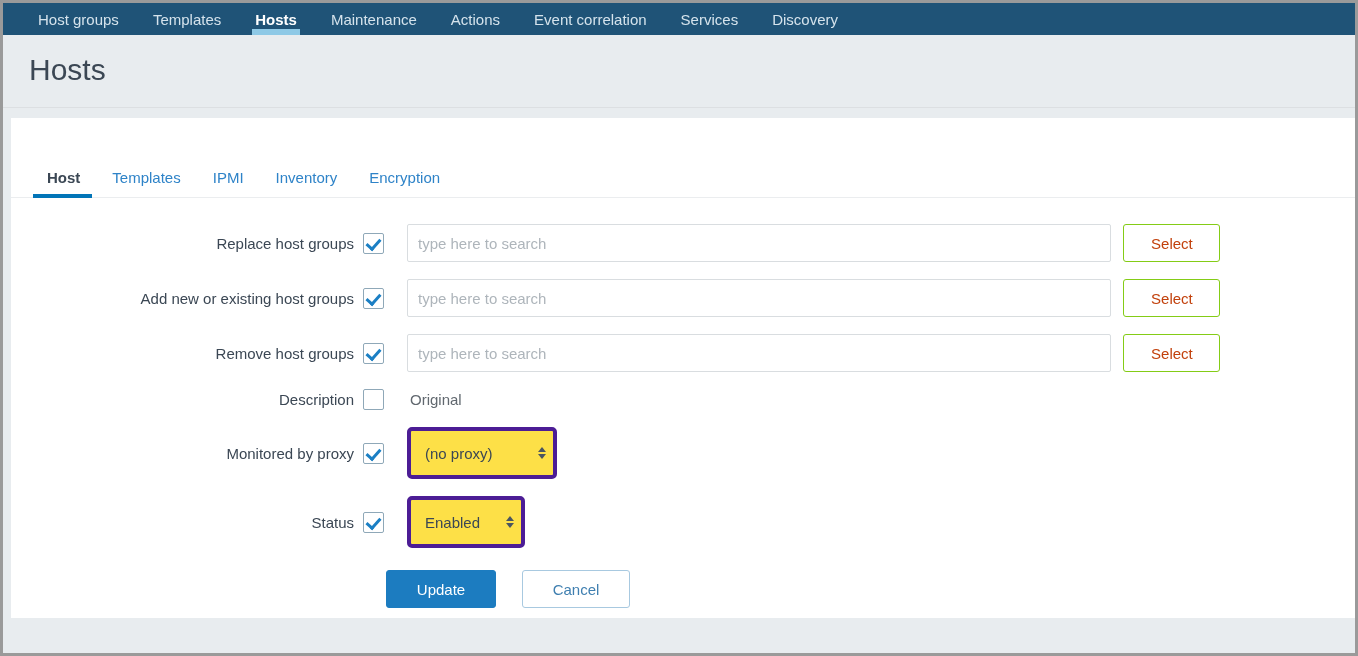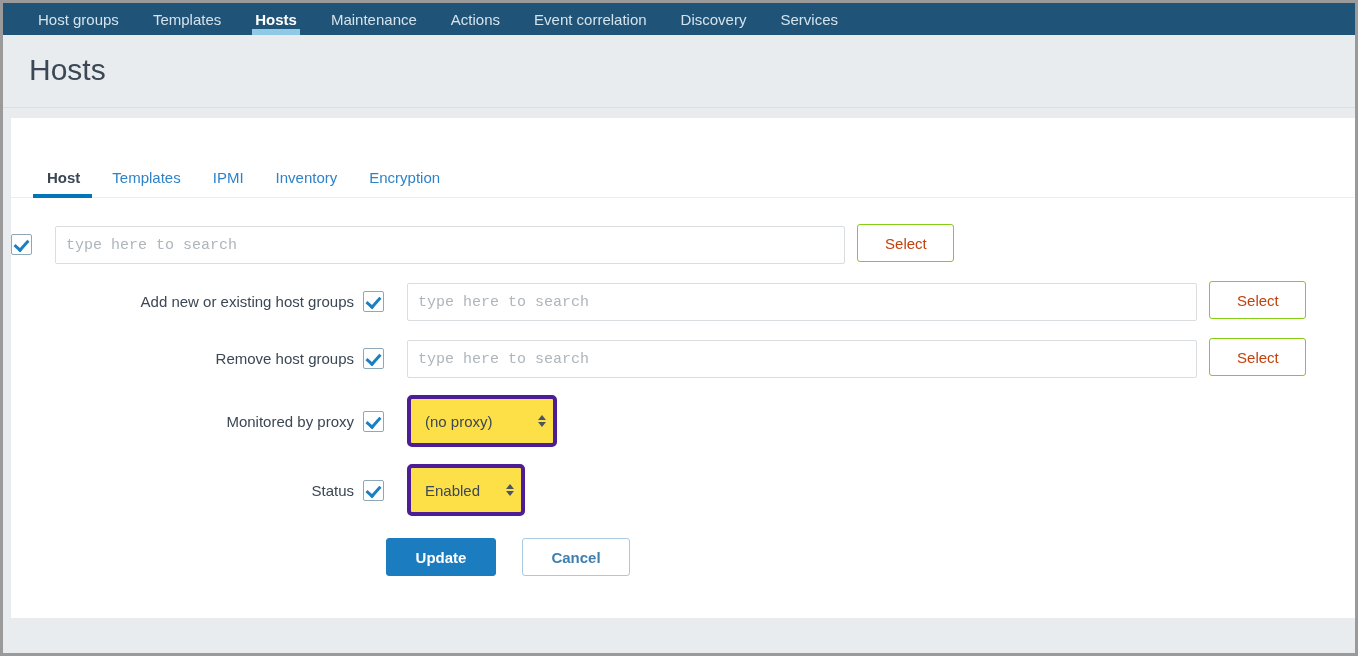--- a/index.html
+++ b/index.html
@@ -156,27 +156,27 @@
     border-width: 0 3px 3px 0;
     transform: rotate(42deg);
   }
 
   
   .field {
     margin-left: 23px;
     flex: 0 0 auto;
   }
   .text-input {
-    width: 790px;
+    width: 704px;
     height: 38px;
     border: 1px solid #d9dde0;
     border-radius: 2px;
     background: #ffffff;
     box-sizing: border-box;
-    font-family: Liberation Mono, monospace;
+    font-family: Liberation Sans, sans-serif;
     font-size: 15px;
     color: #3b4754;
     padding: 0 10px;
     outline: none;
   }
   .text-input::placeholder { color: #aeb5bb; }
 
   .select-btn {
     margin-left: 8px;
     width: 97px;
@@ -242,21 +242,20 @@
     margin-top: 22px;
     padding-left: 375px;
   }
   .btn {
     font-family: "Liberation Sans", sans-serif;
     font-size: 15px;
     height: 38px;
     border-radius: 3px;
     cursor: pointer;
     padding: 0 20px;
-    font-weight: bold;
   }
   .btn-primary {
     background: #1c7cc0;
     border: 1px solid #1c7cc0;
     color: #ffffff;
     min-width: 110px;
   }
   .btn-secondary {
     background: #ffffff;
     border: 1px solid #a8c9e0;
@@ -283,24 +282,24 @@
     <div class="nav-item">
       <span>Maintenance</span>
     </div>
     <div class="nav-item">
       <span>Actions</span>
     </div>
     <div class="nav-item">
       <span>Event correlation</span>
     </div>
     <div class="nav-item">
+      <span>Services</span>
+    </div>
+    <div class="nav-item">
       <span>Discovery</span>
-    </div>
-    <div class="nav-item">
-      <span>Services</span>
     </div>
   </div>
 
   <div class="page-header">
     <h1 class="page-title">Hosts</h1>
   </div>
 
   <div class="content-wrap">
     <div class="card">
 
@@ -318,20 +317,21 @@
           <span>Inventory</span>
         </div>
         <div class="tab">
           <span>Encryption</span>
         </div>
       </div>
 
       <div class="form">
 
         <div class="row">
+          <div class="label">Replace host groups</div>
           <div class="cbox checked"></div>
           <div class="field">
             <input class="text-input" type="text" placeholder="type here to search" style="">
             <button class="select-btn">Select</button>
           </div>
         </div>
 
         <div class="row">
           <div class="label">Add new or existing host groups</div>
           <div class="cbox checked"></div>
@@ -343,20 +343,25 @@
 
         <div class="row">
           <div class="label">Remove host groups</div>
           <div class="cbox checked"></div>
           <div class="field">
             <input class="text-input" type="text" placeholder="type here to search" style="">
             <button class="select-btn">Select</button>
           </div>
         </div>
 
+        <div class="row">
+          <div class="label">Description</div>
+          <div class="cbox"></div>
+          <div class="static-val">Original</div>
+        </div>
 
         <div class="row">
           <div class="label">Monitored by proxy</div>
           <div class="cbox checked"></div>
           <div class="sel proxy">
             <span class="sel-text">(no proxy)</span>
             <span class="sel-arrows">
               <span class="up"></span>
                 <span class="dn"></span>
             </span>

